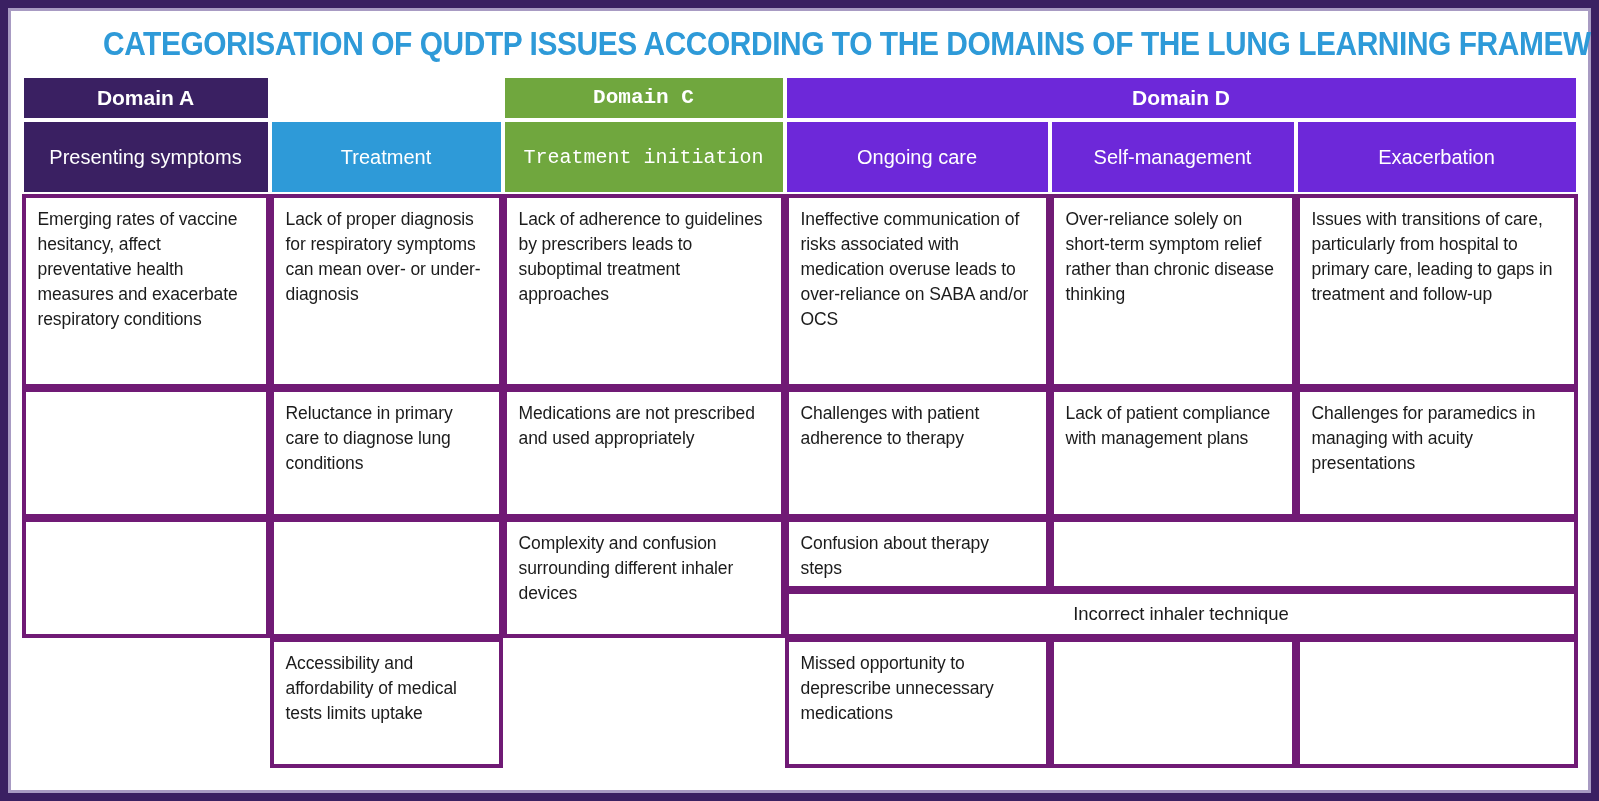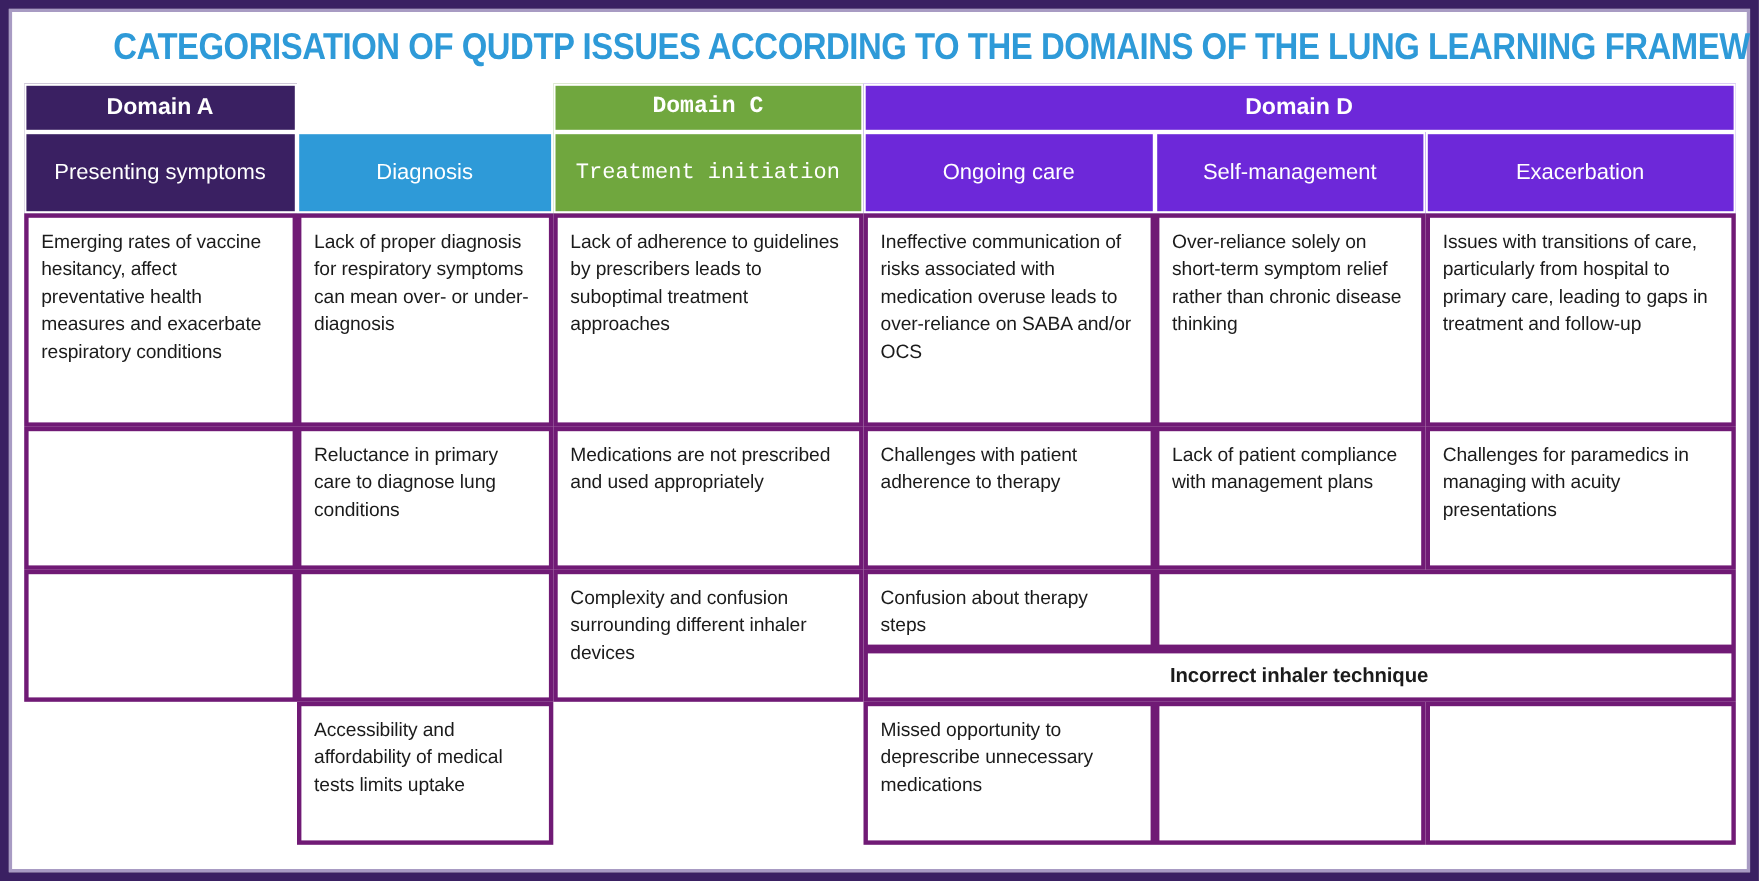--- a/index.html
+++ b/index.html
@@ -43,37 +43,37 @@
   .cell{
     border:4px solid #701a75;
     padding:9px 12px 6px 12px;
     font-size:17.5px;
     line-height:1.43;
     color:#1b1b1b;
     letter-spacing:-0.1px;
   }
   .cell.center{
     display:flex;align-items:center;justify-content:center;
-    padding:4px;text-align:center;font-size:18.5px;font-weight:bold;
+    padding:4px;text-align:center;font-size:18.5px;
   }
 </style>
 </head>
 <body>
 
 <div>
   <div class="title">CATEGORISATION OF QUDTP ISSUES ACCORDING TO THE DOMAINS OF THE LUNG LEARNING FRAMEWORK</div>
 
   <div class="tbl">
 
     <div class="hd hd1 bgA" style="grid-area:1/1/2/2">Domain A</div>
     <div class="hd hd1 bgC" style="grid-area:1/3/2/4">Domain C</div>
     <div class="hd hd1 bgD" style="grid-area:1/4/2/7">Domain D</div>
 
     <div class="hd hd2 bgA" style="grid-area:2/1/3/2">Presenting symptoms</div>
-    <div class="hd hd2 bgB" style="grid-area:2/2/3/3">Diagnosis</div>
+    <div class="hd hd2 bgB" style="grid-area:2/2/3/3">Treatment</div>
     <div class="hd hd2 bgC" style="grid-area:2/3/3/4">Treatment initiation</div>
     <div class="hd hd2 bgD" style="grid-area:2/4/3/5">Ongoing care</div>
     <div class="hd hd2 bgD" style="grid-area:2/5/3/6">Self-management</div>
     <div class="hd hd2 bgD" style="grid-area:2/6/3/7">Exacerbation</div>
 
     <div class="cell" style="grid-area:3/1/4/2">Emerging rates of vaccine hesitancy, affect preventative health measures and exacerbate respiratory conditions</div>
     <div class="cell" style="grid-area:3/3/4/4">Lack of adherence to guidelines by prescribers leads to suboptimal treatment approaches</div>
     <div class="cell" style="grid-area:3/2/4/3">Lack of proper diagnosis for respiratory symptoms can mean over- or under-diagnosis</div>
     <div class="cell" style="grid-area:3/4/4/5">Ineffective communication of risks associated with medication overuse leads to over-reliance on SABA and/or OCS</div>
     <div class="cell" style="grid-area:3/5/4/6">Over-reliance solely on short-term symptom relief rather than chronic disease thinking</div>

